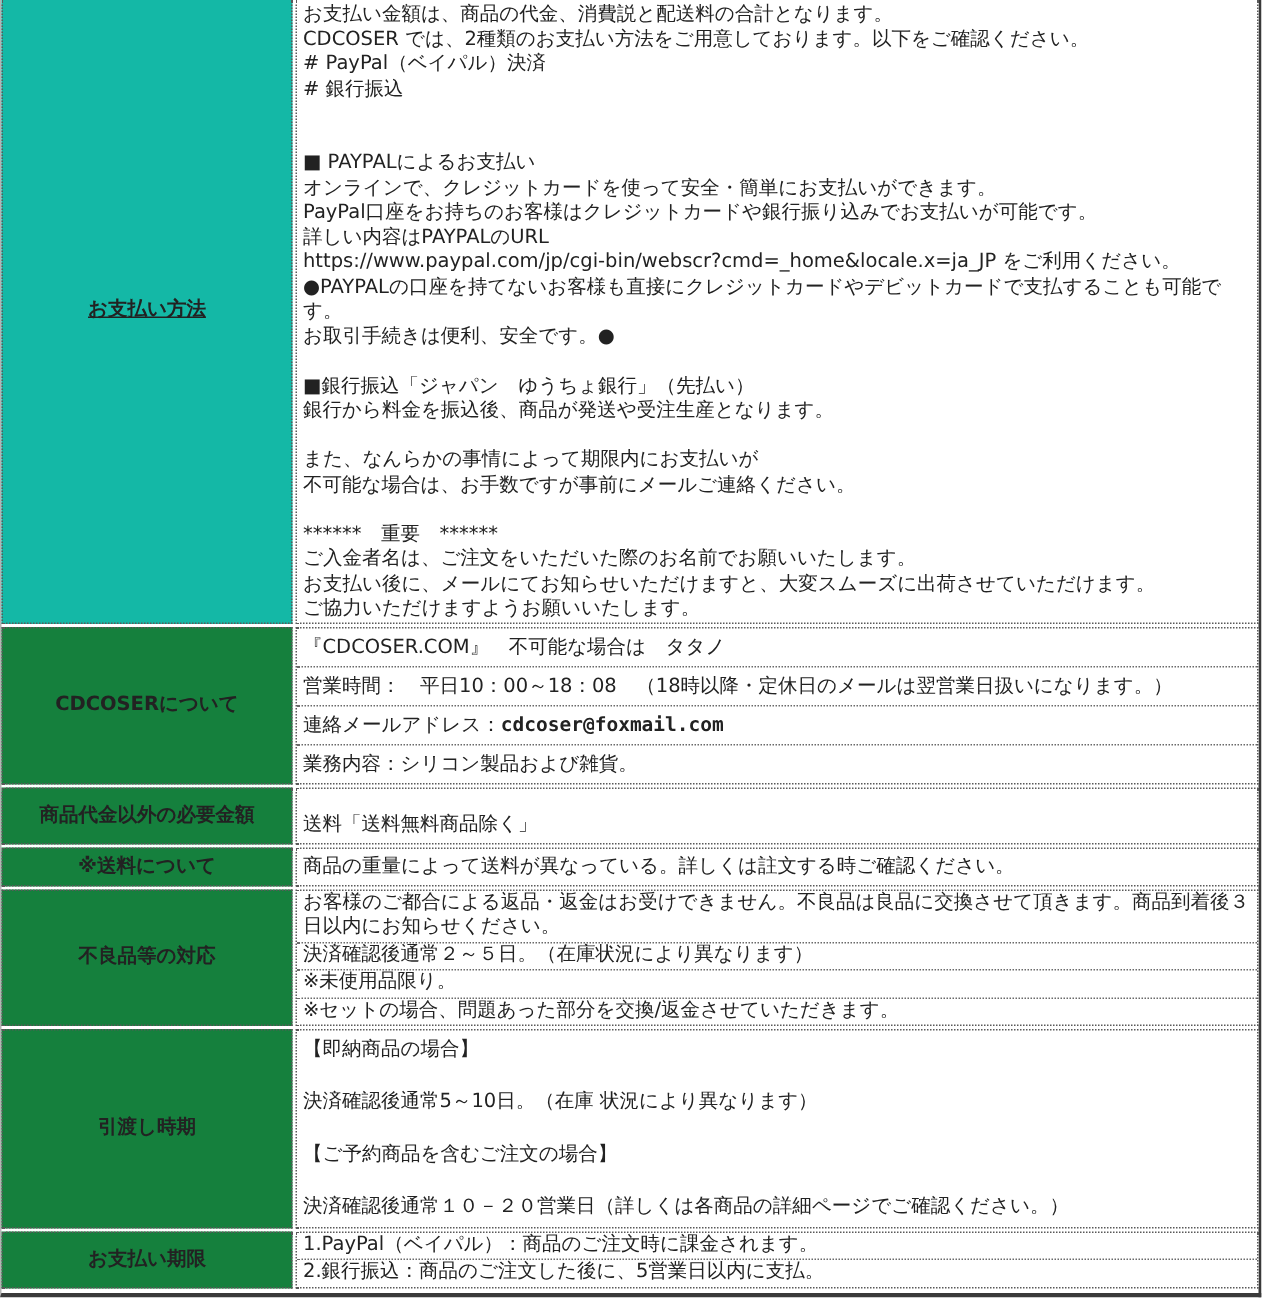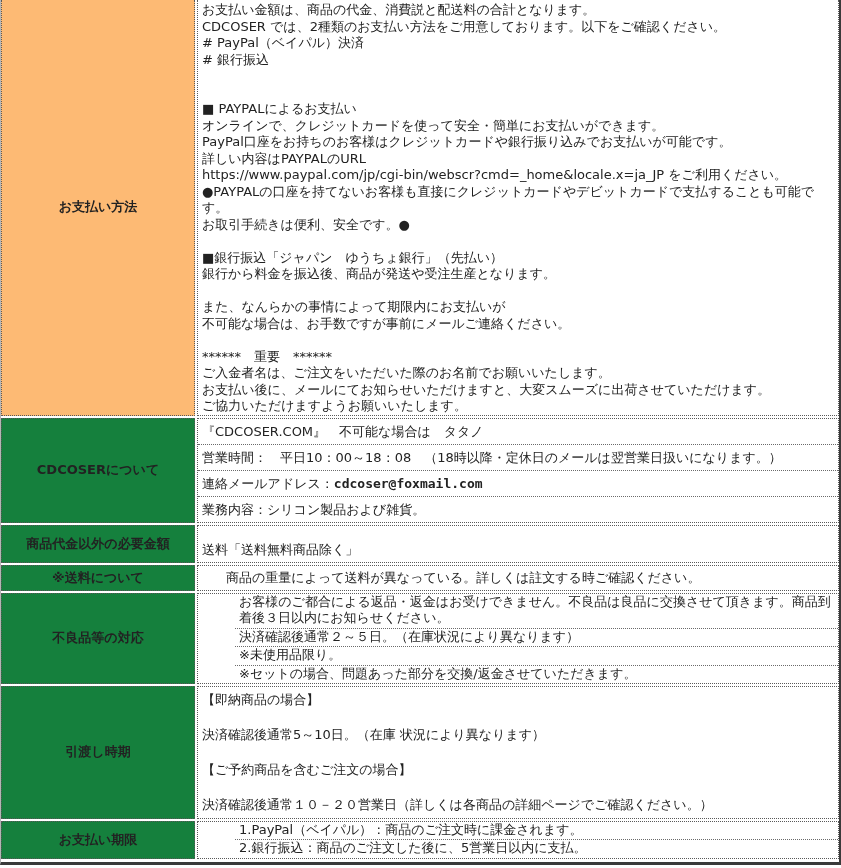--- a/index.html
+++ b/index.html
@@ -28,41 +28,41 @@
     border: 1px dotted #595959;
     background: #15803d;
     display: flex;
     align-items: center;
     justify-content: center;
     text-align: center;
     font-weight: bold;
     padding: 2px;
     line-height: 16px;
   }
-  .head.white { background: #fdba74; }
+  .head.white { background: #14b8a6; text-decoration: underline; }
   .body {
     flex: 1 1 auto;
     min-width: 0;
     border: 1px dotted #595959;
     margin-left: 2px;
     background: #ffffff;
   }
   .section:first-child .head,
   .section:first-child .body { border-top: none; }
   .content {
     padding: 2px 4px;
     white-space: pre-wrap;
     line-height: 16px;
     word-break: break-all;
   }
   .lh-tight { line-height: 16.5px; padding: 2px 16px 0 4px; }
   .spacious { line-height: 17.5px; padding: 4px; }
   .subrow { padding: 4px; line-height: 17px; word-break: break-all; }
   .subrow + .subrow { border-top: 1px dotted #6a6a6a; }
-  .subrow.slim { padding: 0 4px 1px 4px; line-height: 16.5px; margin-left: 37px; }
+  .subrow.slim { padding: 0 4px 1px 4px; line-height: 16.5px; }
   .email {
     font-weight: bold;
     font-family: "DejaVu Sans Mono", "Liberation Mono", monospace;
   }
 </style>
 </head>
 <body>
 
 <div class="shop-table">
 
@@ -111,21 +111,21 @@
   <div class="section">
     <div class="head">商品代金以外の必要金額</div>
     <div class="body">
       <div class="content" style="padding:4px;margin-top:12px;">送料「送料無料商品除く」</div>
     </div>
   </div>
 
   <div class="section">
     <div class="head">※送料について</div>
     <div class="body">
-      <div class="content" style="padding:4px;margin-left:24px;">商品の重量によって送料が異なっている。詳しくは註文する時ご確認ください。</div>
+      <div class="content" style="padding:4px;">商品の重量によって送料が異なっている。詳しくは註文する時ご確認ください。</div>
     </div>
   </div>
 
   <div class="section">
     <div class="head">不良品等の対応</div>
     <div class="body">
       <div class="subrow slim">お客様のご都合による返品・返金はお受けできません。不良品は良品に交換させて頂きます。商品到着後３日以内にお知らせください。</div>
       <div class="subrow slim">決済確認後通常２～５日。（在庫状況により異なります）</div>
       <div class="subrow slim">※未使用品限り。</div>
       <div class="subrow slim">※セットの場合、問題あった部分を交換/返金させていただきます。</div>

